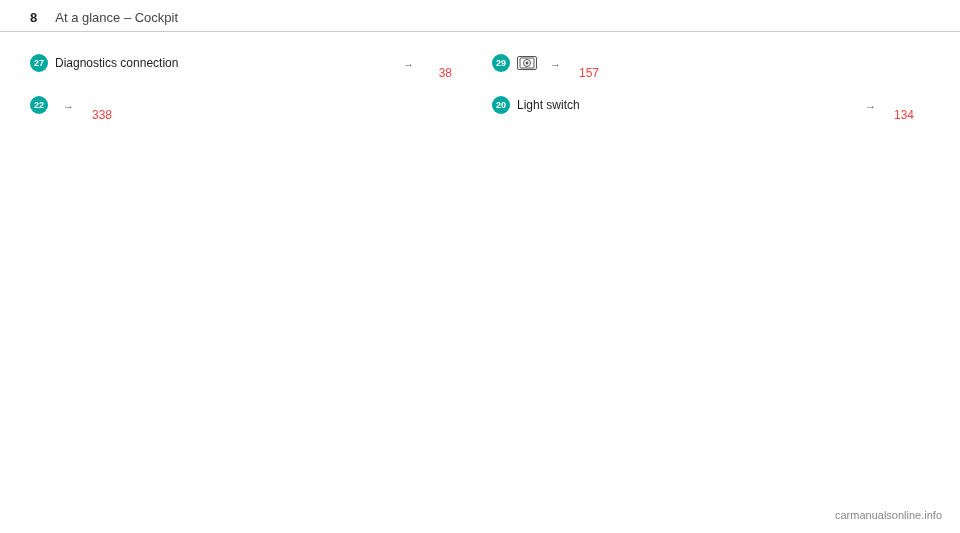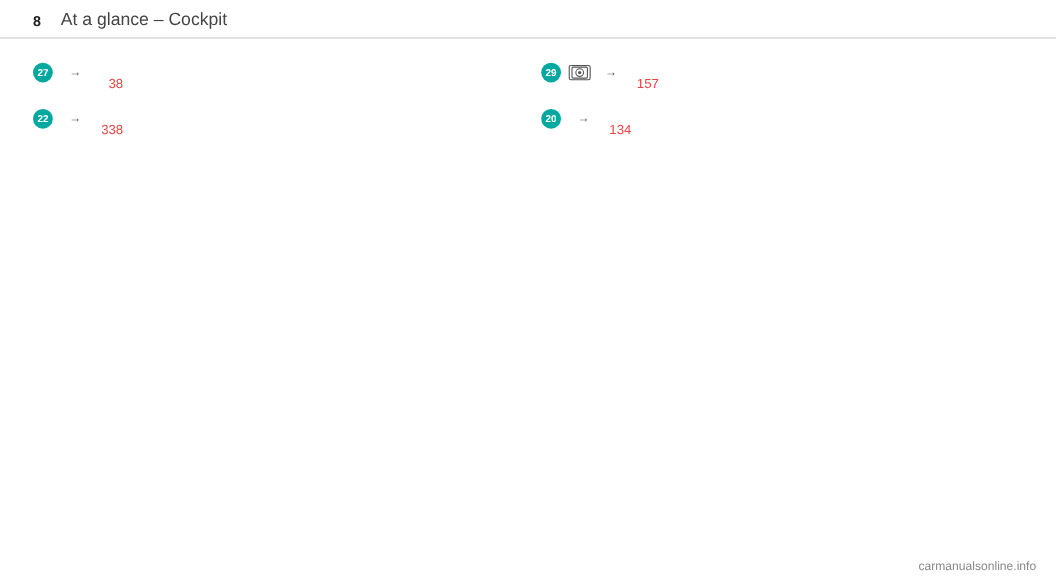--- a/index.html
+++ b/index.html
@@ -26,21 +26,21 @@
       border-bottom: 1px solid #cccccc;
     }
 
     .page-number {
       font-weight: bold;
       font-size: 13px;
       margin-right: 18px;
     }
 
     .page-title {
-      font-size: 16px;
+      font-size: 13px;
       color: #444444;
     }
 
     .content-area {
       padding: 14px 46px 0 30px;
     }
 
     .items-grid {
       display: grid;
       grid-template-columns: 1fr 1fr;
@@ -118,20 +118,21 @@
   <span class="page-title">At a glance – Cockpit</span>
 </div>
 
 <div class="content-area">
   <div class="items-grid">
 
     <div>
 
       <div class="item-row">
         <span class="badge">27</span>
+        <span class="item-label">Diagnostics connection</span>
         <span class="arrow">→</span>
         <span class="page-ref">38</span>
       </div>
 
       <div class="item-row">
         <span class="badge">22</span>
         <span class="arrow">→</span>
         <span class="page-ref">338</span>
       </div>
 
@@ -147,20 +148,21 @@
             <circle cx="8" cy="6" r="3.5" fill="none" stroke="#555" stroke-width="1"></circle>
             <circle cx="8" cy="6" r="1.5" fill="#555"></circle>
           </svg>
         </span>
         <span class="arrow">→</span>
         <span class="page-ref">157</span>
       </div>
 
       <div class="item-row">
         <span class="badge">20</span>
+        <span class="item-label">Light switch</span>
         <span class="arrow">→</span>
         <span class="page-ref">134</span>
       </div>
 
     </div>
 
   </div>
 </div>
 
 <div class="watermark">carmanualsonline.info</div>

